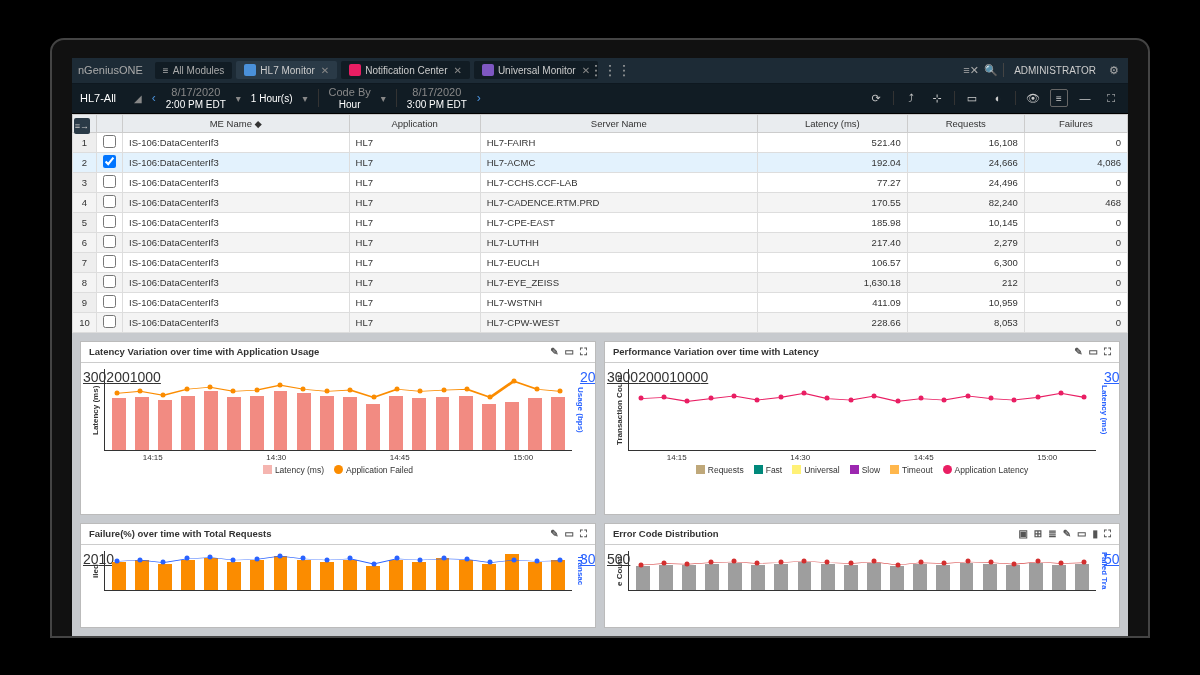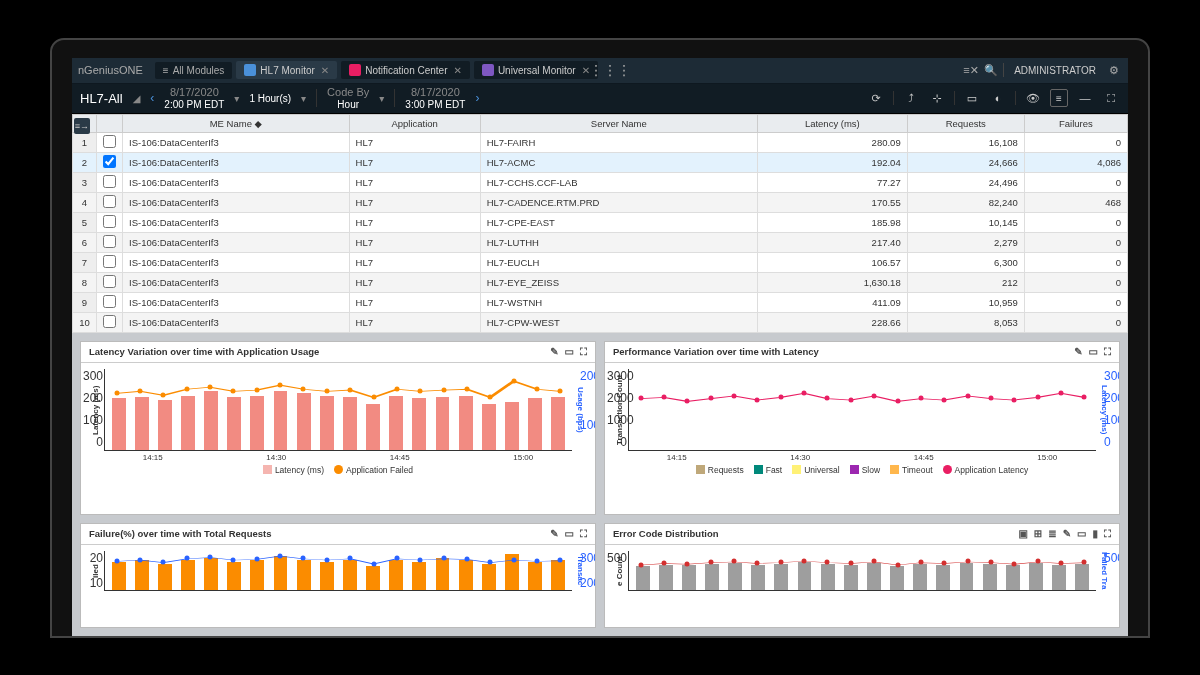--- a/index.html
+++ b/index.html
@@ -13,21 +13,21 @@
   .tab { display: flex; align-items: center; gap: 4px; padding: 3px 8px; background: #111c24; border-radius: 2px; cursor: pointer; white-space: nowrap; }
   .tab.mod { color: #aaa; }
   .tab.active { background: #2a3a47; }
   .tab .ticon { width: 12px; height: 12px; background: #4a90d9; border-radius: 2px; }
   .tab .tclose { color: #888; margin-left: 2px; }
   .spacer { flex: 1; }
   .topicon { width: 16px; height: 16px; display: inline-flex; align-items: center; justify-content: center; color: #aaa; cursor: pointer; font-size: 11px; }
   .admin { color: #ccc; font-size: 10px; margin: 0 6px; }
   
   .secbar { display: flex; align-items: center; height: 30px; background: #111c24; color: #ccc; padding: 0 8px; gap: 10px; border-bottom: 1px solid #000; }
-  .secbar .title { font-size: 13px; color: #fff; }
+  .secbar .title { font-size: 11px; color: #fff; margin-right: 8px; }
   .secbar .dtgroup { display: flex; flex-direction: column; align-items: center; font-size: 9px; line-height: 1.1; white-space: nowrap; }
   .secbar .arrow { color: #4a90d9; cursor: pointer; font-size: 12px; }
   .secbar .seclabel { font-size: 11px; color: #888; }
   .secbar .secval { font-size: 10px; color: #fff; }
   .secicons { display: flex; gap: 8px; align-items: center; }
   .secicons div { width: 18px; height: 18px; display: flex; align-items: center; justify-content: center; cursor: pointer; color: #ccc; font-size: 11px; }
   .mainarea { flex: 1; background: #fff; display: flex; flex-direction: column; overflow: hidden; }
   .sidebartoggle { position: absolute; left: 22px; top: 78px; width: 16px; height: 16px; background: #2a3a47; color:#ccc; display:flex; align-items:center; justify-content:center; font-size:9px; cursor:pointer; border-radius:2px; }
   
   .datatable { width: 100%; border-collapse: collapse; font-size: 9.5px; }
@@ -69,21 +69,21 @@
   .lg { display: flex; align-items: center; gap: 3px; }
   .sw { width: 9px; height: 9px; }
   .sw.pink { background: #f5b5b0; }
   .sw.orange-l{ background:#fb8c00; border-radius:50%; }
   .sw.pink-l{ background:#e91e63; border-radius:50%; }
   .sw.req { background: #bfa87a; }
   .sw.fast { background: #00897b; }
   .sw.deg { background: #fff176; }
   .sw.slow { background: #9c27b0; }
   .sw.time { background: #ffb74d; }
-  .yticks { position:absolute; left:-22px; top:0; bottom:0; width:20px; display:flex; flex-direction:column; justify-content:space-between; font-size:12px; text-align:right; }
+  .yticks { position:absolute; left:-22px; top:0; bottom:0; width:20px; display:flex; flex-direction:row; justify-content:space-between; font-size:14px; text-align:right;text-decoration:underline; }
   .yticks.right { left:auto; right:-28px; text-align:left; color:#2962ff; }
   .line-svg { position:absolute; inset:0; width:100%; height:100%; }
 </style>
 </head>
 <body>
 
 <div class="laptop-frame">
 <div class="screen">
 
 <div class="topbar">
@@ -175,21 +175,21 @@
       <th>Failures</th>
     </tr>
             </thead>
     <tbody id="tbody">
               <tr>
                 <td class="rnum">1</td>
                 <td class="chk"><input type="checkbox" style=""></td>
                 <td>IS-106:DataCenterIf3</td>
                 <td>HL7</td>
                 <td>HL7-FAIRH</td>
-                <td class="num">280.09</td>
+                <td class="num">521.40</td>
                 <td class="num">16,108</td>
                 <td class="num">0</td>
               </tr>
               <tr class="sel">
                 <td class="rnum">2</td>
                 <td class="chk"><input type="checkbox" checked="" style=""></td>
                 <td>IS-106:DataCenterIf3</td>
                 <td>HL7</td>
                 <td>HL7-ACMC</td>
                 <td class="num">192.04</td>

